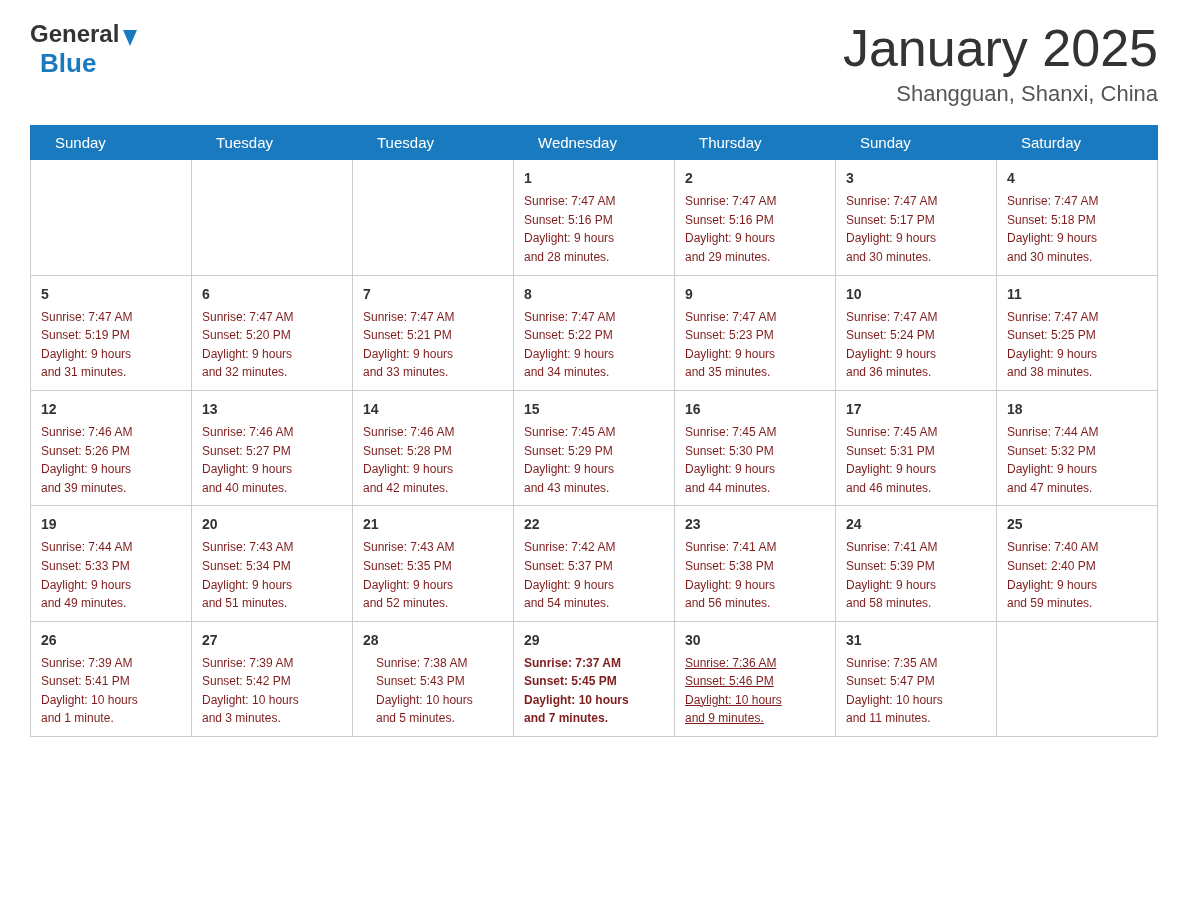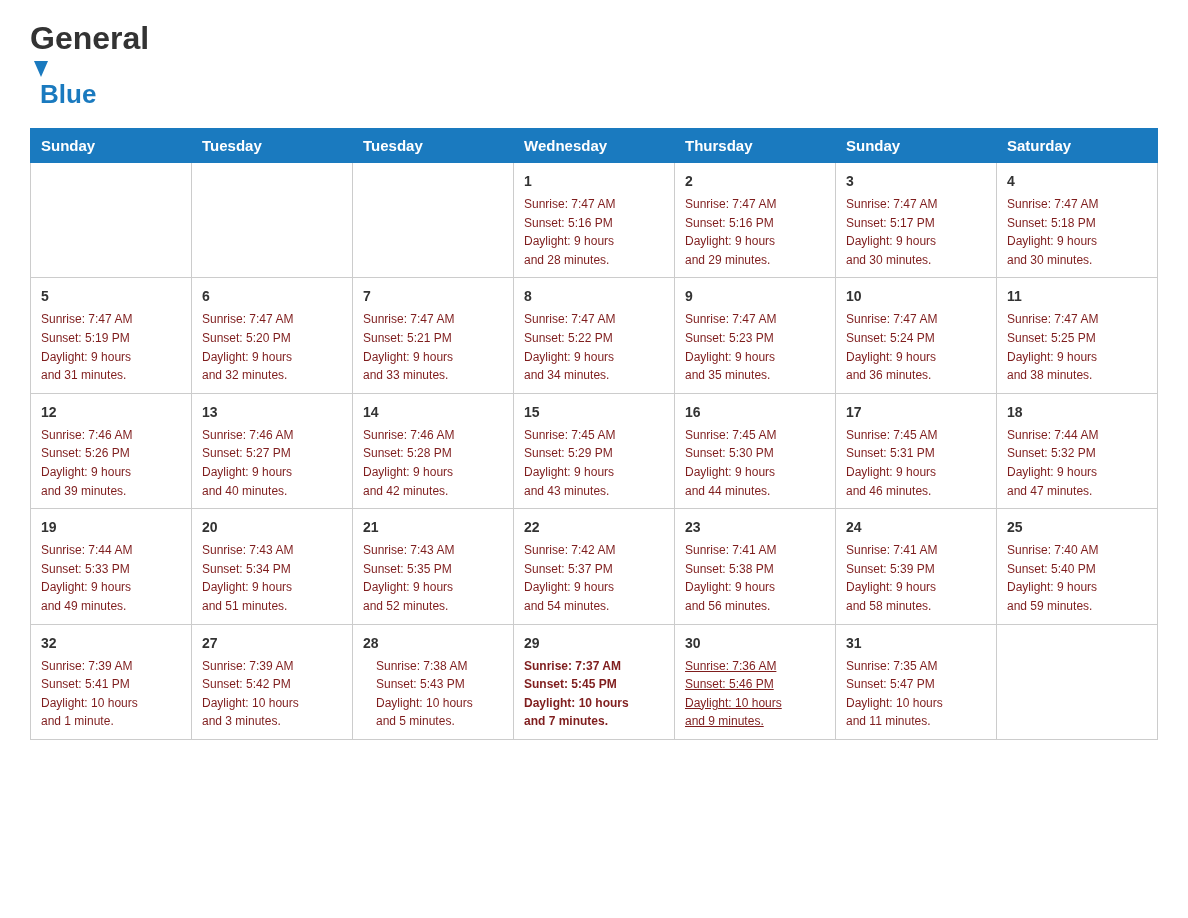--- a/index.html
+++ b/index.html
@@ -19,24 +19,23 @@
       margin-bottom: 18px;
     }
 
     .logo-area {
       display: flex;
       flex-direction: column;
     }
 
     .logo-text {
       display: flex;
-      align-items: flex-start;
-      font-size: 32px;
+      align-items: flex-end;
+      font-size: 24px;
       font-weight: bold;
-      flex-direction: column;
     }
 
     .logo-general {
       color: #333;
     }
 
     .logo-triangle-wrapper {
       display: inline-flex;
       align-items: center;
     }
@@ -59,23 +58,23 @@
     }
 
     table {
       width: 100%;
       border-collapse: collapse;
     }
 
     thead tr th {
       background-color: #1a7abf;
       color: #fff;
-      padding: 8px 10px;
+      padding: 8px 24px;
       font-size: 15px;
-      font-weight: bold;
+      font-weight: normal;
       text-align: left;
       border: 1px solid #1a7abf;
     }
 
     tbody tr td {
       vertical-align: top;
       padding: 8px 10px;
       border: 1px solid #ccc;
       width: calc(100% / 7);
       font-size: 12.5px;
@@ -126,20 +125,24 @@
       <span class="logo-triangle-wrapper">
         <svg width="22" height="22" viewBox="0 0 22 22">
           <polygon points="4,4 18,4 11,20" fill="#1a7abf"></polygon>
         </svg>
       </span>
     </div>
     <div class="logo-line2">
       <span class="logo-blue-text">Blue</span>
     </div>
   </div>
+  <div class="title-area">
+    <div class="cal-title">January 2025</div>
+    <div class="cal-subtitle">Shangguan, Shanxi, China</div>
+  </div>
 </div>
 
 <table>
   <thead>
     <tr>
     <th>Sunday</th>
         <th>Tuesday</th>
         <th>Tuesday</th>
         <th>Wednesday</th>
         <th>Thursday</th>
@@ -322,28 +325,28 @@
         <td>
           <span class="day-number">24</span>
           <div class="day-info" style="white-space: pre-line;">Sunrise: 7:41 AM
 Sunset: 5:39 PM
 Daylight: 9 hours
 and 58 minutes.</div>
         </td>
         <td>
           <span class="day-number">25</span>
           <div class="day-info" style="white-space: pre-line;">Sunrise: 7:40 AM
-Sunset: 5:40 PM
+Sunset: 2:40 PM
 Daylight: 9 hours
 and 59 minutes.</div>
         </td>
       </tr>
       <tr>
         <td>
-          <span class="day-number">32</span>
+          <span class="day-number">26</span>
           <div class="day-info" style="white-space: pre-line;">Sunrise: 7:39 AM
 Sunset: 5:41 PM
 Daylight: 10 hours
 and 1 minute.</div>
         </td>
         <td>
           <span class="day-number">27</span>
           <div class="day-info" style="white-space: pre-line;">Sunrise: 7:39 AM
 Sunset: 5:42 PM
 Daylight: 10 hours

